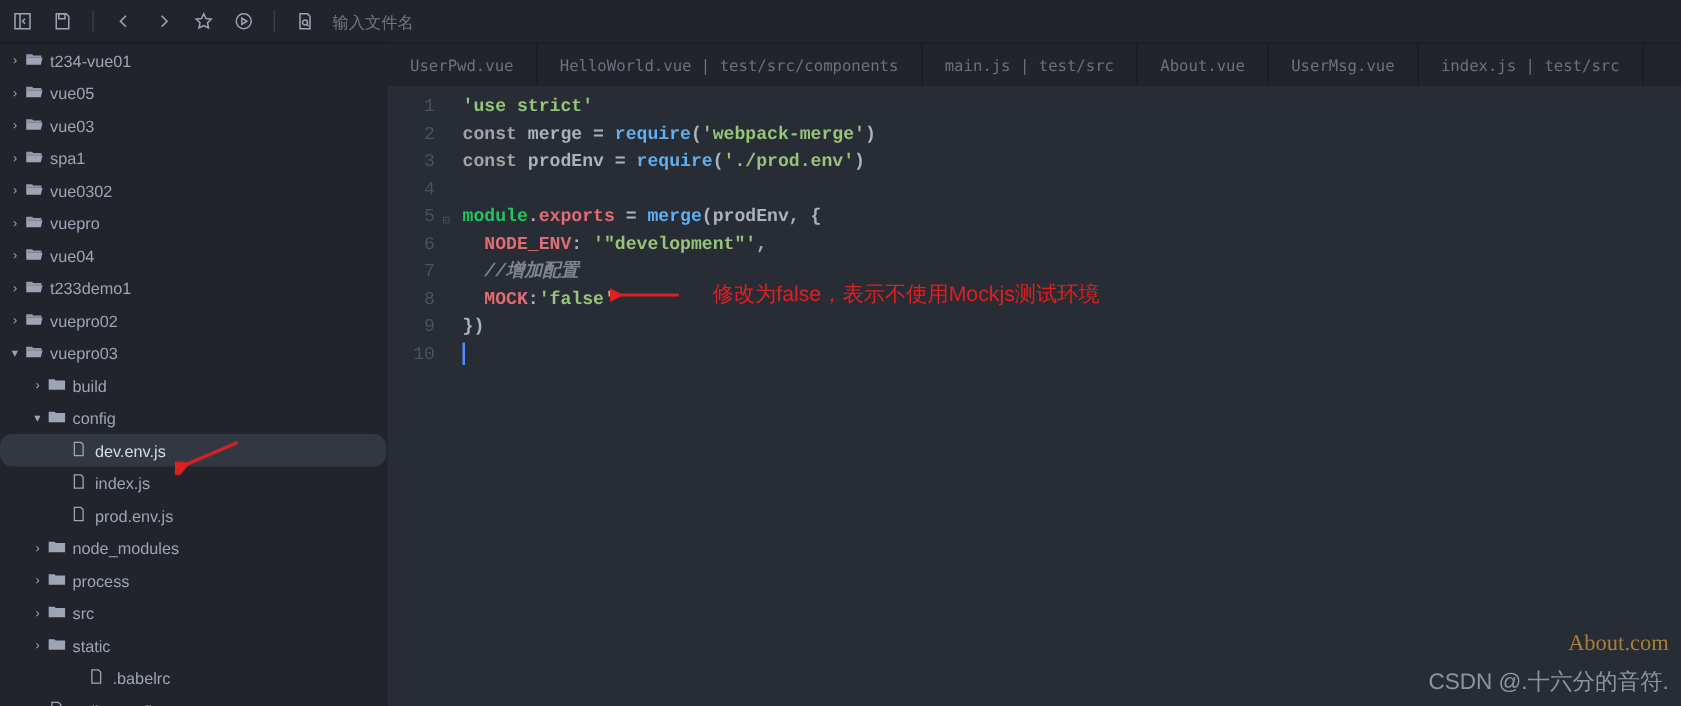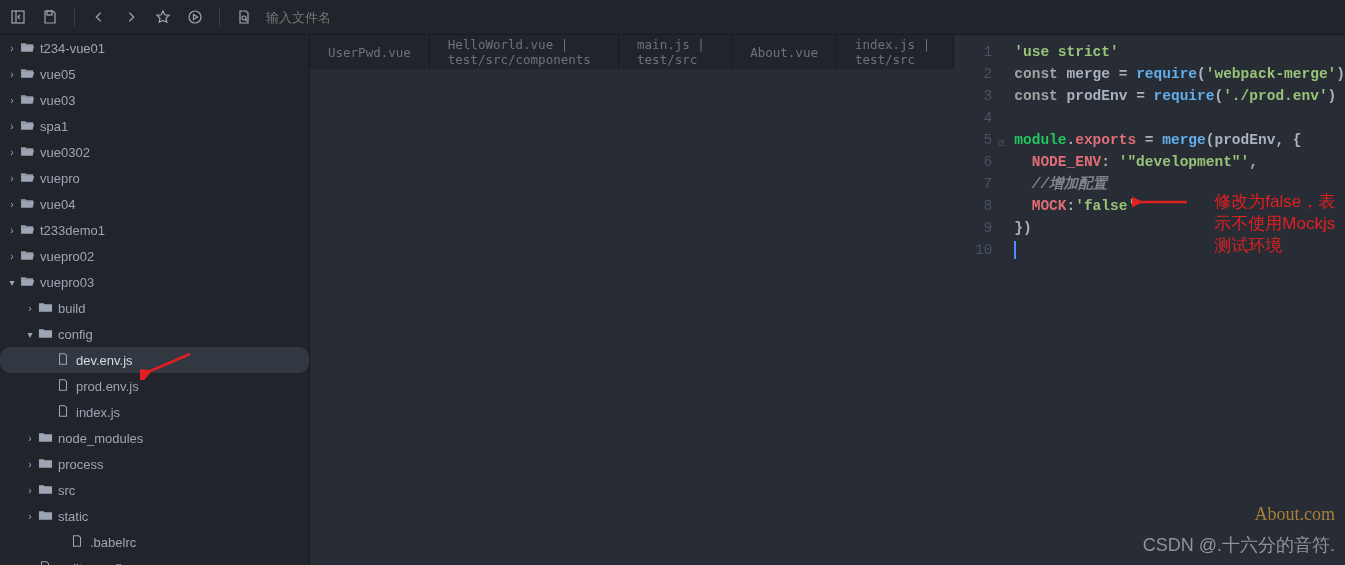--- a/index.html
+++ b/index.html
@@ -36,21 +36,21 @@
   border-right: 1px solid #181a1f;
 }
 .tree-item {
   display: flex; align-items: center; height: 26px;
   cursor: pointer; color: #9da5b4;
   white-space: nowrap;
 }
 .tree-item.active { background: #323842; color: #d7dae0; }
 .tree-item .chev { width: 12px; text-align: center; font-size: 10px; }
 .tree-item .ficon { width: 18px; text-align:center; margin-right: 4px; }
-.editor-area { flex: 1; display: flex; background: #282c34; }
+.editor-area { flex: 1; display: flex; flex-direction: column; background: #282c34; }
 .tabs {
   height: 34px; background: #21252b; display: flex; align-items: stretch;
   overflow: hidden;
 }
 .tab {
   padding: 0 18px; display: flex; align-items: center;
   font-family: Consolas, monospace; font-size: 12.5px;
   color: #6b717d; cursor: pointer; border-right: 1px solid #181a1f;
 }
 .code {
@@ -243,28 +243,28 @@
         <span class="ficon"><svg width="14" height="14" viewBox="0 0 16 16" fill="none" stroke="#9da5b4" stroke-width="1.2">
             <path d="M4 2h6l2 2v10H4z"></path>
           </svg></span>
         <span>dev.env.js</span>
       </div>
       <div class="tree-item" style="padding-left: 42px;">
         <span class="chev"></span>
         <span class="ficon"><svg width="14" height="14" viewBox="0 0 16 16" fill="none" stroke="#9da5b4" stroke-width="1.2">
             <path d="M4 2h6l2 2v10H4z"></path>
           </svg></span>
+        <span>index.js</span>
+      </div>
+      <div class="tree-item" style="padding-left: 42px;">
+        <span class="chev"></span>
+        <span class="ficon"><svg width="14" height="14" viewBox="0 0 16 16" fill="none" stroke="#9da5b4" stroke-width="1.2">
+            <path d="M4 2h6l2 2v10H4z"></path>
+          </svg></span>
         <span>prod.env.js</span>
-      </div>
-      <div class="tree-item" style="padding-left: 42px;">
-        <span class="chev"></span>
-        <span class="ficon"><svg width="14" height="14" viewBox="0 0 16 16" fill="none" stroke="#9da5b4" stroke-width="1.2">
-            <path d="M4 2h6l2 2v10H4z"></path>
-          </svg></span>
-        <span>index.js</span>
       </div>
       <div class="tree-item" style="padding-left: 24px;">
         <span class="chev">›</span>
         <span class="ficon"><svg width="15" height="14" viewBox="0 0 16 14" fill="#9da5b4">
             <path d="M1 3h5l1 1h8v8H1z"></path>
           </svg></span>
         <span>node_modules</span>
       </div>
       <div class="tree-item" style="padding-left: 24px;">
         <span class="chev">›</span>
@@ -302,20 +302,21 @@
         <span>.editorconfig</span>
       </div>
     </div>
 
   <div class="editor-area">
     <div class="tabs" id="tabs">
         <div class="tab">UserPwd.vue</div>
         <div class="tab">HelloWorld.vue | test/src/components</div>
         <div class="tab">main.js | test/src</div>
         <div class="tab">About.vue</div>
+        <div class="tab">UserMsg.vue</div>
         <div class="tab">index.js | test/src</div>
       </div>
     <div class="code">
       <div class="line">
           <div class="gutter">1</div>
           <div class="code-text"><span class="tok-str">'use strict'</span></div>
         </div>
       <div class="line">
           <div class="gutter">2</div>
           <div class="code-text"><span class="tok-kw">const</span><span class="tok-id"> merge </span><span class="tok-punc">=</span><span class="tok-fn"> require</span><span class="tok-punc">(</span><span class="tok-str">'webpack-merge'</span><span class="tok-punc">)</span></div>

